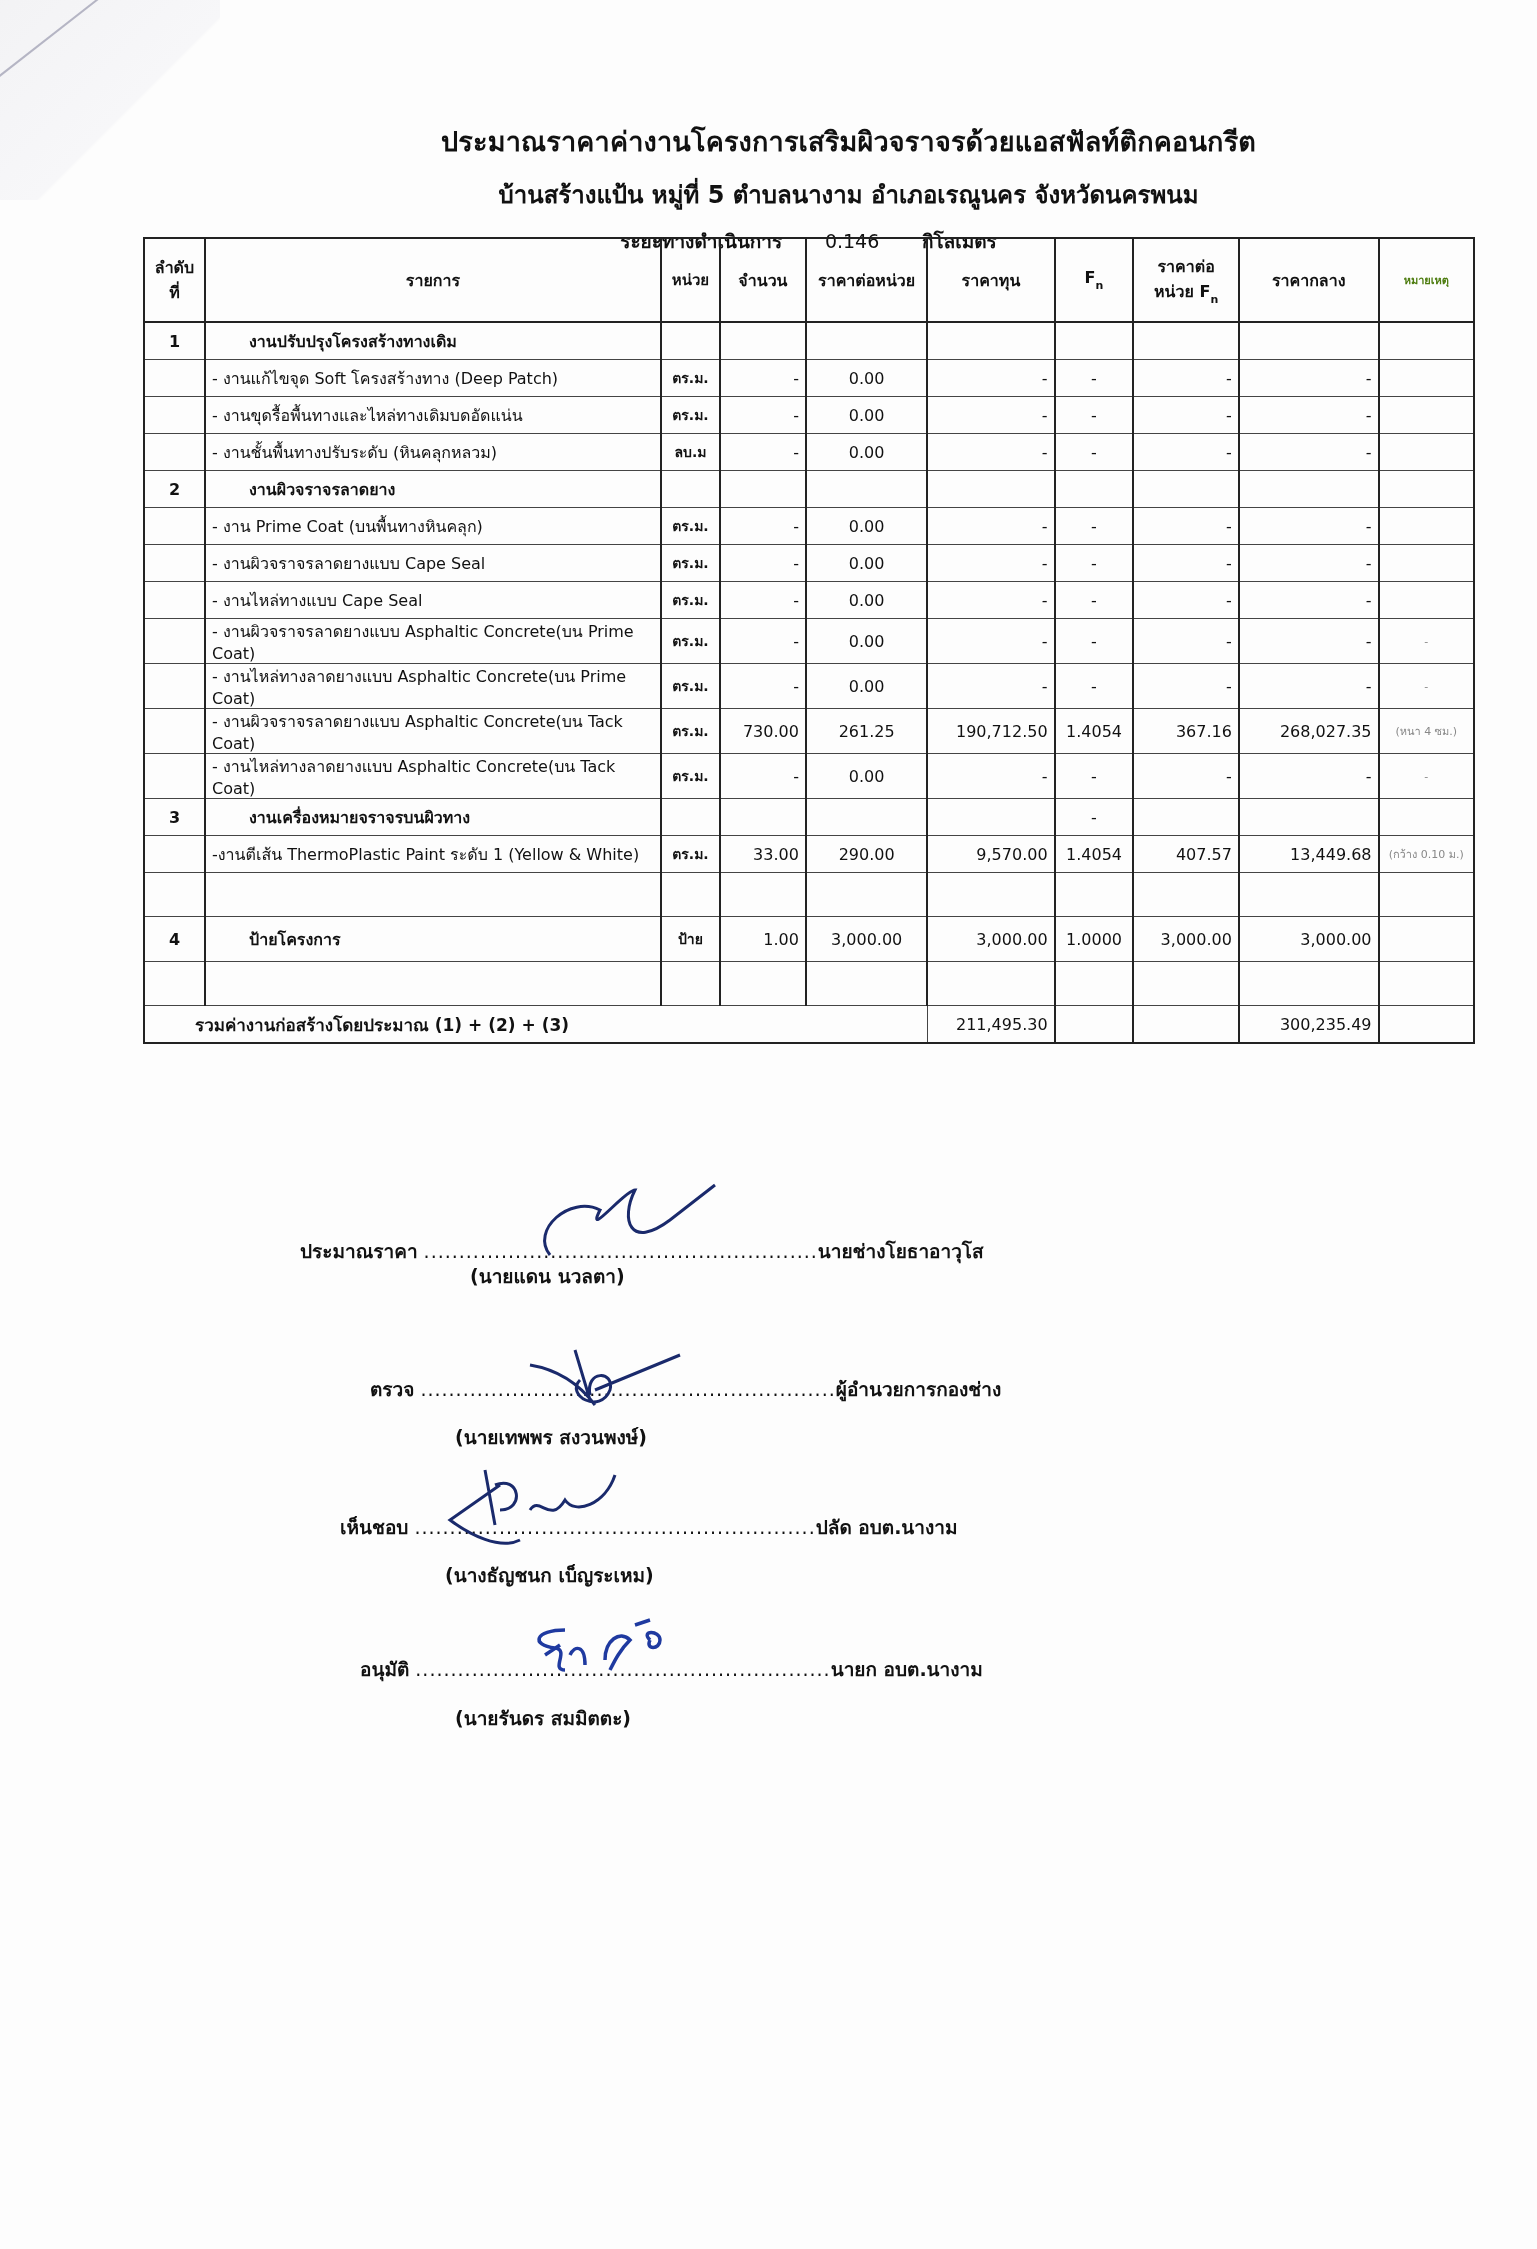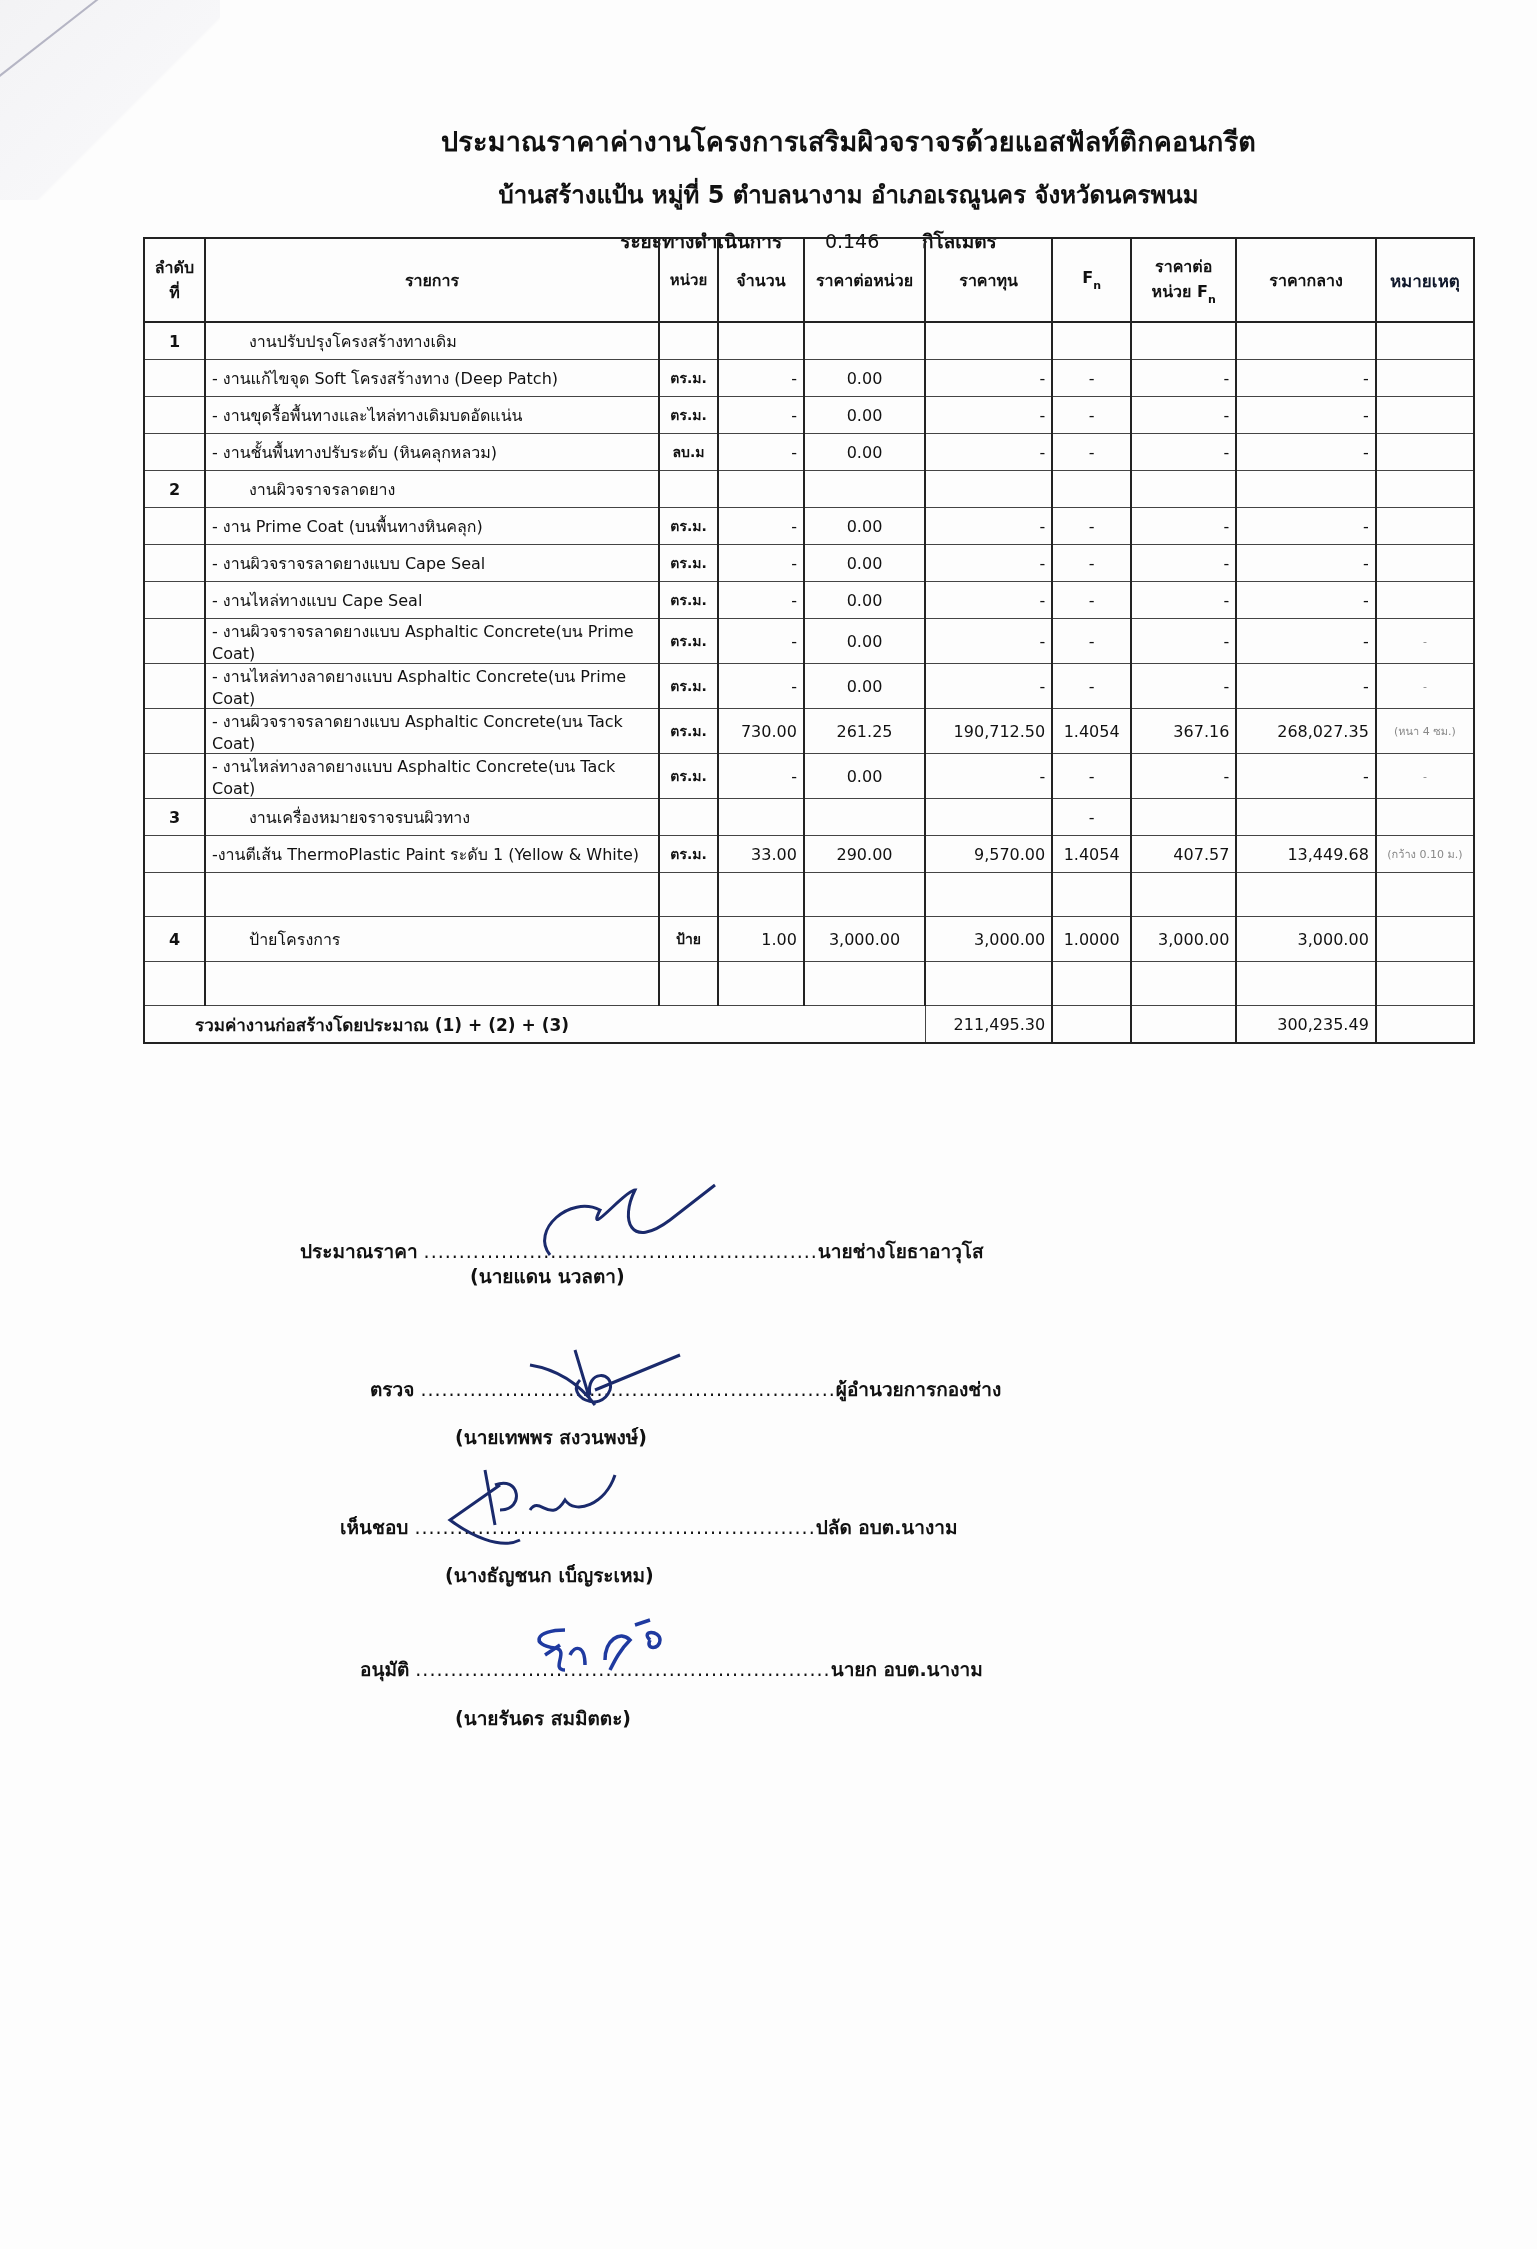--- a/index.html
+++ b/index.html
@@ -37,21 +37,21 @@
   .c-no { width: 48px; text-align: center; border-right: 2px solid #222 !important; }
   .c-item { width: 446px; text-align: left; border-right: 2px solid #222 !important; }
   .c-unit { width: 46px; text-align: center; font-weight: bold; font-size: 14px; border-right: 2px solid #222 !important; }
   .c-qty { width: 74px; text-align: right; border-right: 2px solid #222 !important; }
   .c-up { width: 112px; text-align: center; border-right: 2px solid #222 !important; }
   .c-cost { width: 116px; text-align: right; border-right: 2px solid #222 !important; }
   .c-f { width: 66px; text-align: center; border-right: 2px solid #222 !important; }
   .c-upf { width: 94px; text-align: right; border-right: 2px solid #222 !important; }
   .c-mid { width: 130px; text-align: right; border-right: 2px solid #222 !important; }
   .c-rem { width: 86px; text-align: center; font-size: 11px; color: #888; }
-  .sec td.c-item { font-weight: normal; padding-left: 43px; }
+  .sec td.c-item { font-weight: bold; padding-left: 43px; }
   .sec td.c-no { font-weight: bold; }
   .total-row td { height: 40px; border-top: 2.5px solid #222; }
   .total-label { font-weight: bold; font-size: 17px; text-align: left; }
   .words { font-weight: bold; text-align: right; padding-right: 30px !important; }
   .final td { border-bottom: 2.5px solid #222; }
   .final .c-mid { border-bottom: 4px double #222 !important; font-weight: bold; }
   .fsub { font-size: 11px; vertical-align: -6px; }
 
   .sign { position: absolute; font-size: 19px; }
   .sign .label { font-weight: bold; }
@@ -89,21 +89,21 @@
       <th class="c-up">ราคาต่อหน่วย</th>
       <th class="c-cost" style="text-align:center">ราคาทุน</th>
       <th class="c-f">
         <span>F</span><span class="fsub">n</span>
       </th>
       <th class="c-upf" style="text-align:center">
         <div>ราคาต่อ</div>
         <div><span>หน่วย F</span><span class="fsub">n</span></div>
       </th>
       <th class="c-mid" style="text-align:center">ราคากลาง</th>
-      <th class="c-rem" style="font-size:17px;color:#0f172a">หมายเหตุ</th>
+      <th class="c-rem" style="font-size:11px;color:#4d7c0f">หมายเหตุ</th>
     </tr>
   </thead>
   <tbody id="rows">
       <tr class="sec">
         <td class="c-no">1</td>
         <td class="c-item">งานปรับปรุงโครงสร้างทางเดิม</td>
         <td class="c-unit"></td>
         <td class="c-qty"></td>
         <td class="c-up"></td>
         <td class="c-cost"></td>

